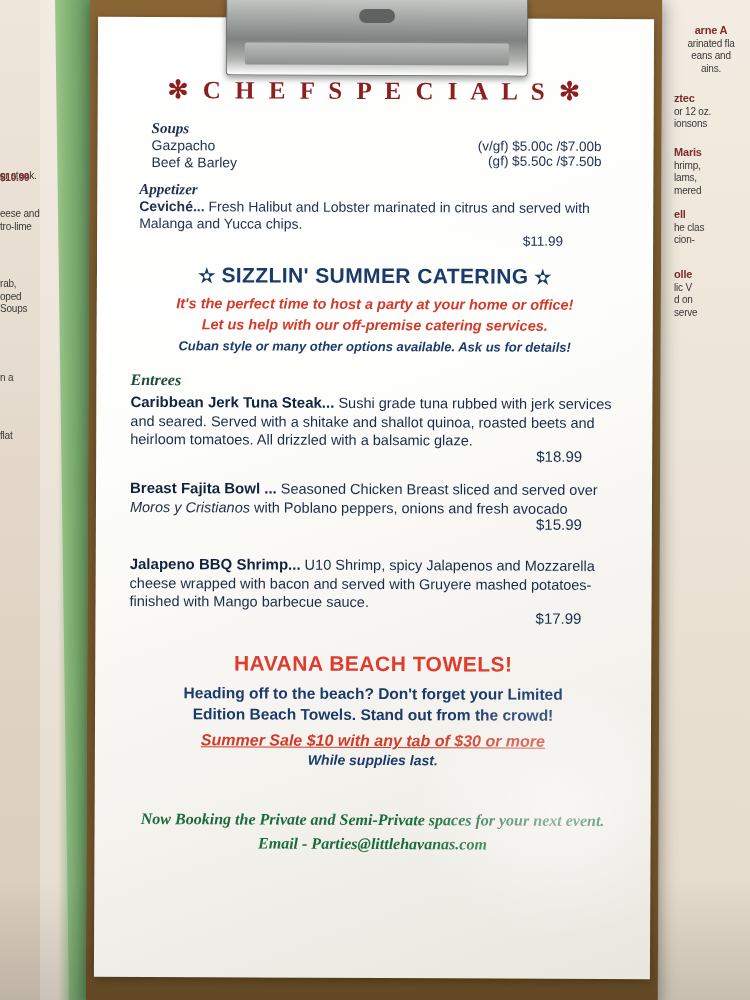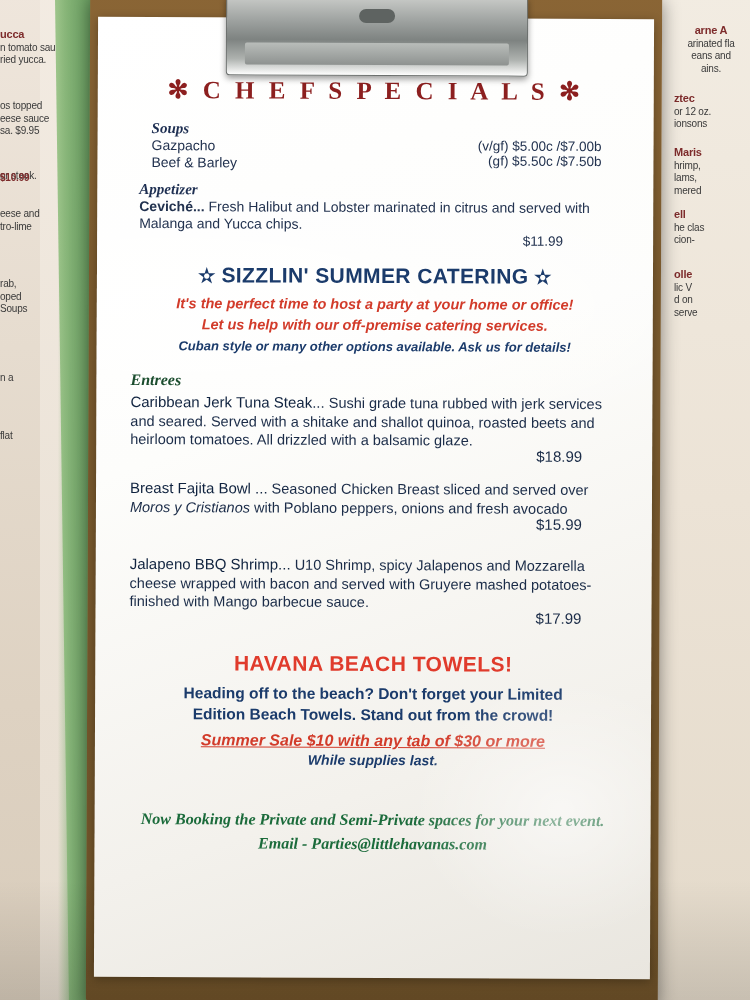--- a/index.html
+++ b/index.html
@@ -236,21 +236,21 @@
   .entrees-hd {
     font-family: "Liberation Serif", serif;
     font-style: italic;
     font-weight: bold;
     font-size: 16px;
     color: #1b4d2e;
     margin: 18px 0 4px 4px;
   }
   .entree { margin: 0 0 16px 4px; }
   .entree-name {
-    font-weight: normal;
+    font-weight: bold;
     color: #10233f;
     font-size: 15px;
   }
   .entree-desc {
     font-size: 14.5px;
     color: #1b2c48;
     line-height: 1.25;
   }
   .entree-desc em { font-style: italic; text-align: center; }
   .entree-price {
@@ -320,30 +320,20 @@
 <body>
 
 <div id="scene">
 
   <div class="bg-base"></div>
   <div class="bg-left-menu"></div>
   <div class="bg-left-menu2"></div>
   <div class="bg-green-band"></div>
   <div class="bg-green-strip"></div>
 
-  <div class="bg-text left" style="top:28px;">
-    <span class="hd">ucca</span>
-    <span style="white-space:pre-line;">n tomato sau
-ried yucca.</span>
-  </div>
-  <div class="bg-text left" style="top:100px;">
-    <span style="white-space:pre-line;">os topped
-eese sauce
-sa.  $9.95</span>
-  </div>
   <div class="bg-text left" style="top:170px;">
     <span style="white-space:pre-line;">or steak.</span>
   </div>
   <div class="bg-text left" style="top:172px;">
     <span class="pr">$10.99</span>
   </div>
   <div class="bg-text left" style="top:208px;">
     <span style="white-space:pre-line;">eese and
 tro-lime</span>
   </div>

